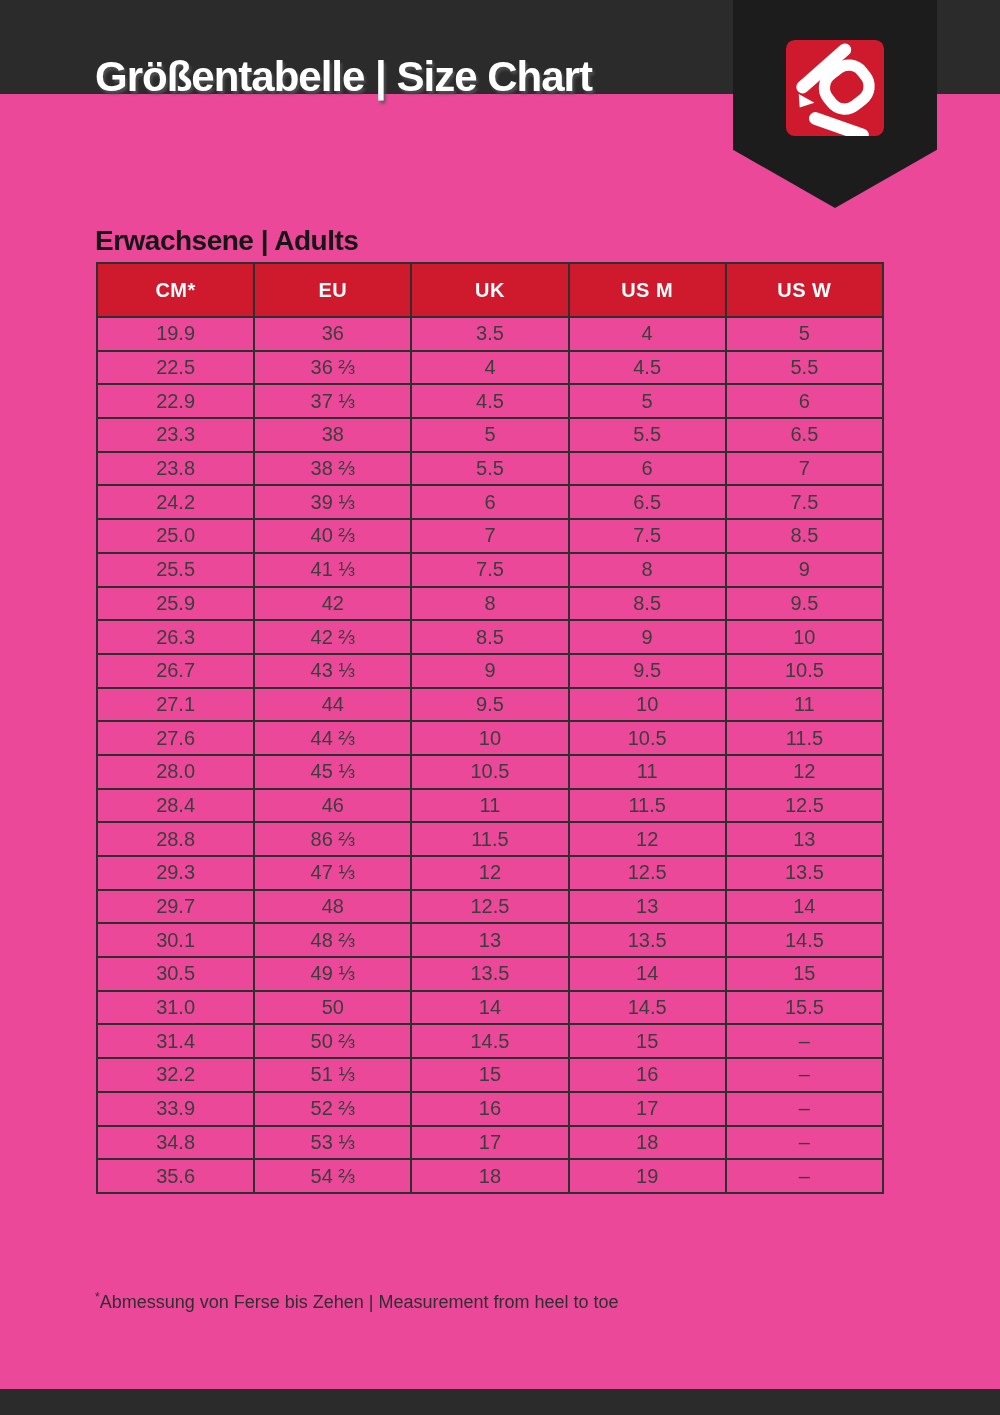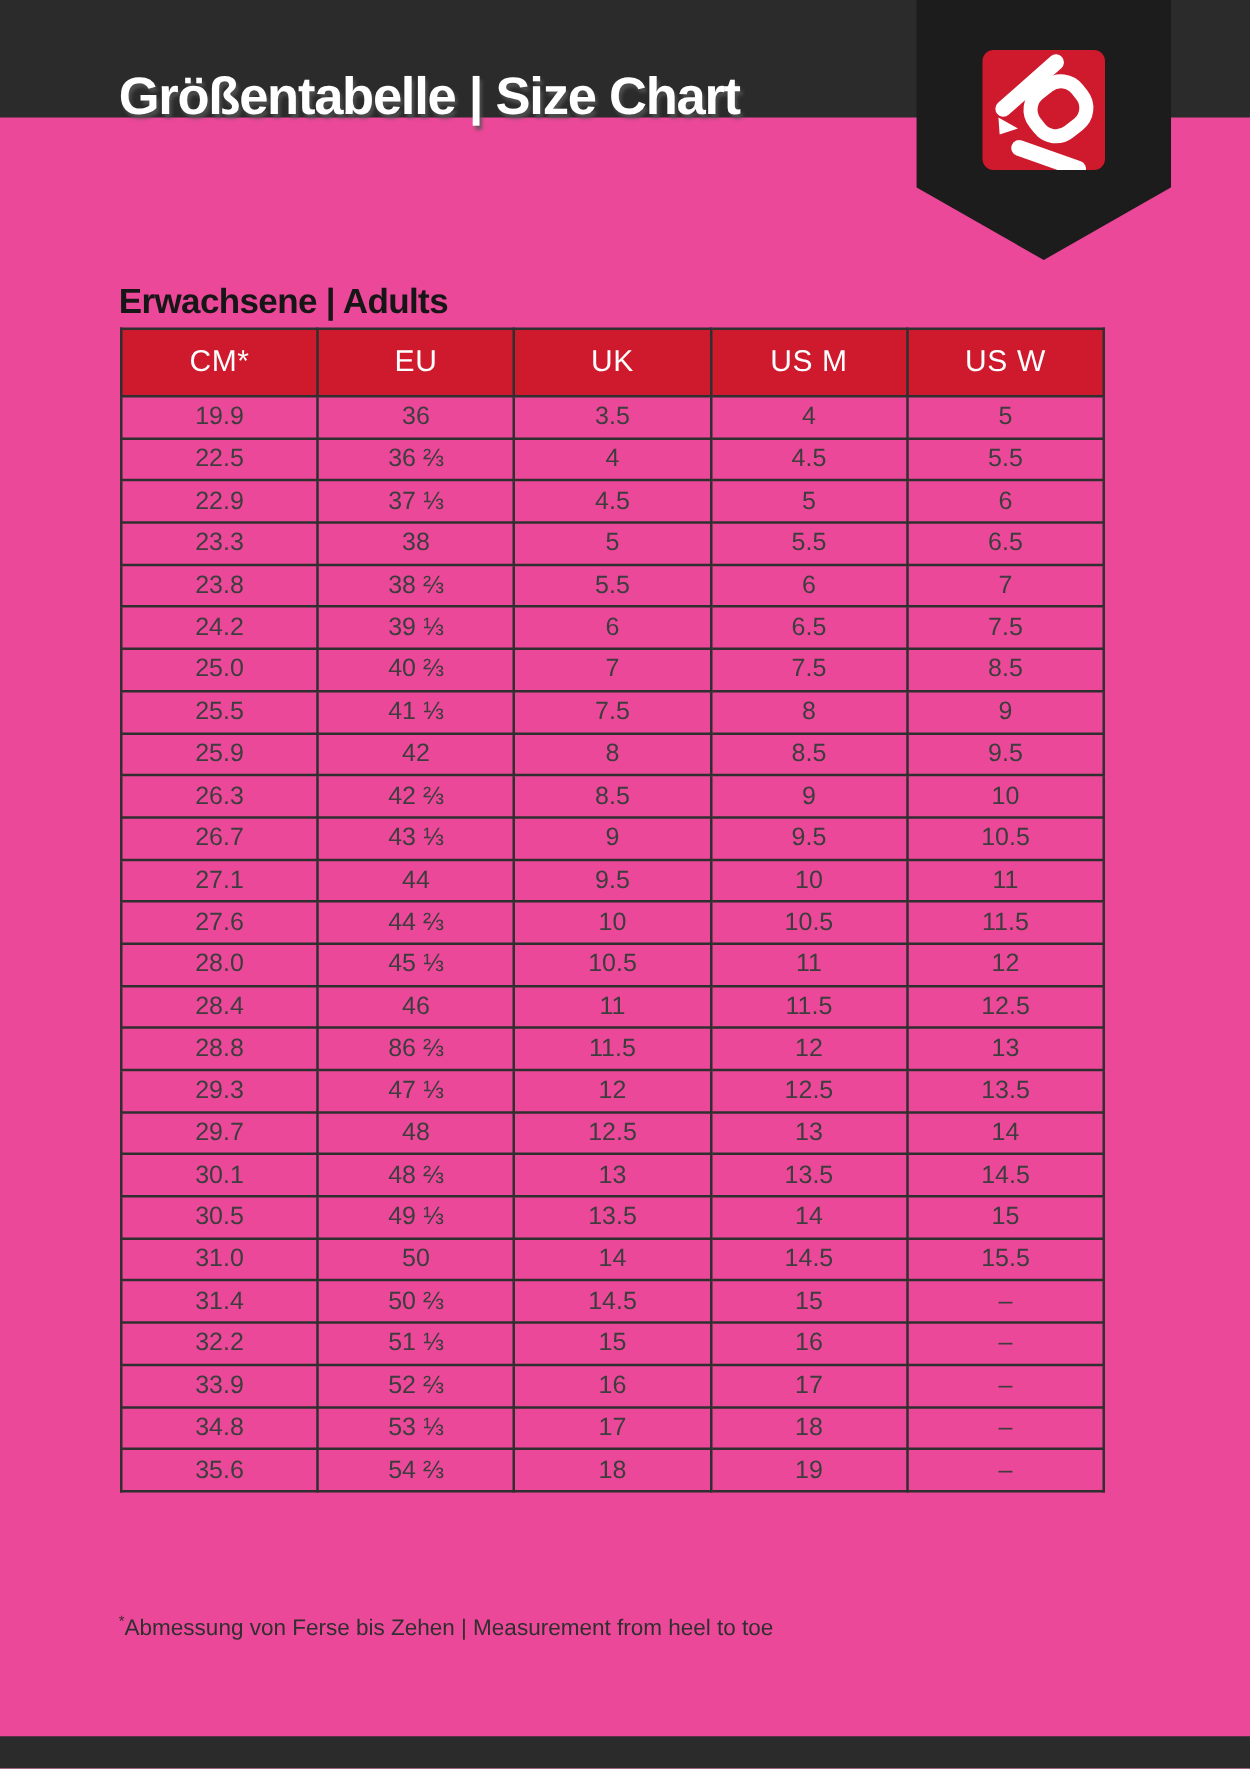--- a/index.html
+++ b/index.html
@@ -84,22 +84,22 @@
     border: 2px solid #2f2f2f;
     text-align: center;
     vertical-align: middle;
     width: 20%;
     padding: 0;
   }
   .size-table thead th {
     height: 54px;
     background: #ce1a2c;
     color: #ffffff;
-    font-size: 24px;
-    font-weight: normal;
+    font-size: 20px;
+    font-weight: bold;
     letter-spacing: 0.5px;
   }
   .size-table tbody td {
     height: 33.7px;
     color: #3d3d3d;
     font-size: 20px;
     font-weight: normal;
   }
   .footnote {
     position: absolute;

